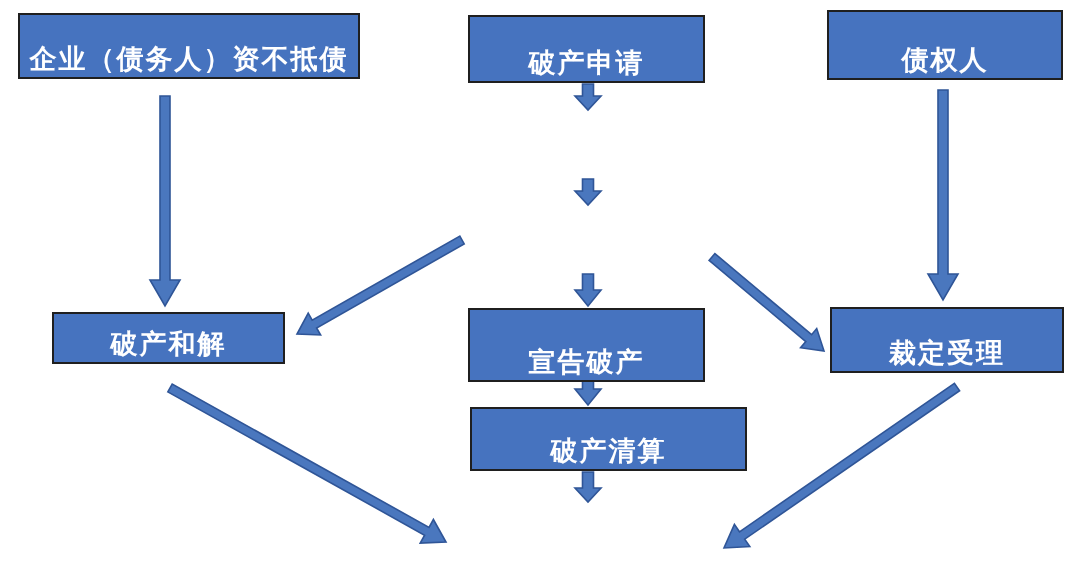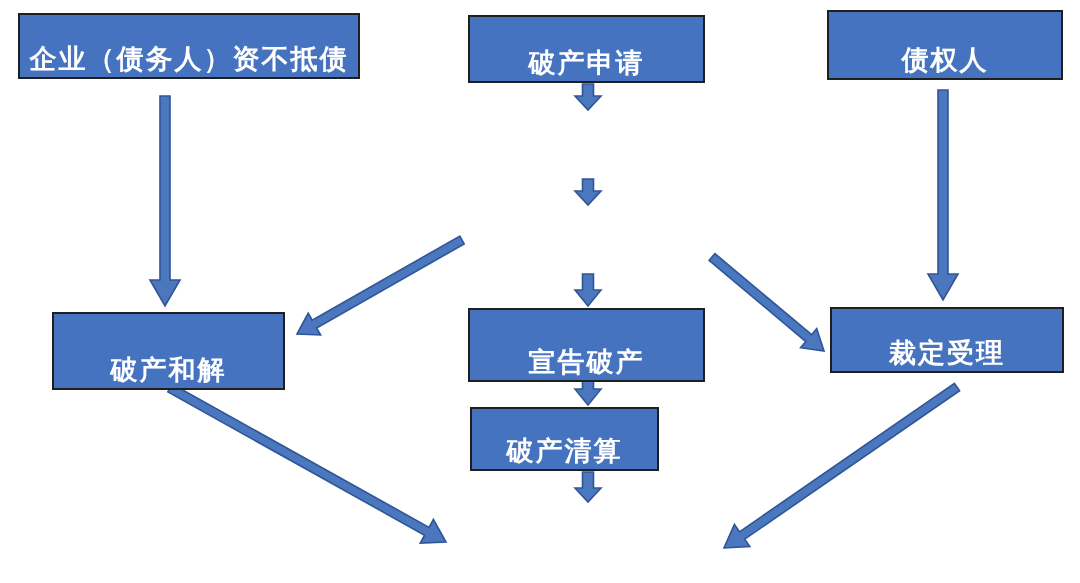--- a/index.html
+++ b/index.html
@@ -66,22 +66,22 @@
     </div>
     <div class="node" style="left: 827px; top: 10px; width: 236px; height: 70px;">
       <span>债权人</span>
     </div>
     <div class="node" style="left: 468px; top: 15px; width: 237px; height: 68px;">
       <span>破产申请</span>
     </div>
     <div class="node" style="left: 468px; top: 308px; width: 237px; height: 74px;">
       <span>宣告破产</span>
     </div>
-    <div class="node" style="left: 52px; top: 312px; width: 233px; height: 78px;">
+    <div class="node" style="left: 52px; top: 312px; width: 233px; height: 52px;">
       <span>破产和解</span>
     </div>
     <div class="node" style="left: 830px; top: 307px; width: 234px; height: 66px;">
       <span>裁定受理</span>
     </div>
-    <div class="node" style="left: 470px; top: 407px; width: 189px; height: 64px;">
+    <div class="node" style="left: 470px; top: 407px; width: 277px; height: 64px;">
       <span>破产清算</span>
     </div>
   </div>
 
 </body></html>

